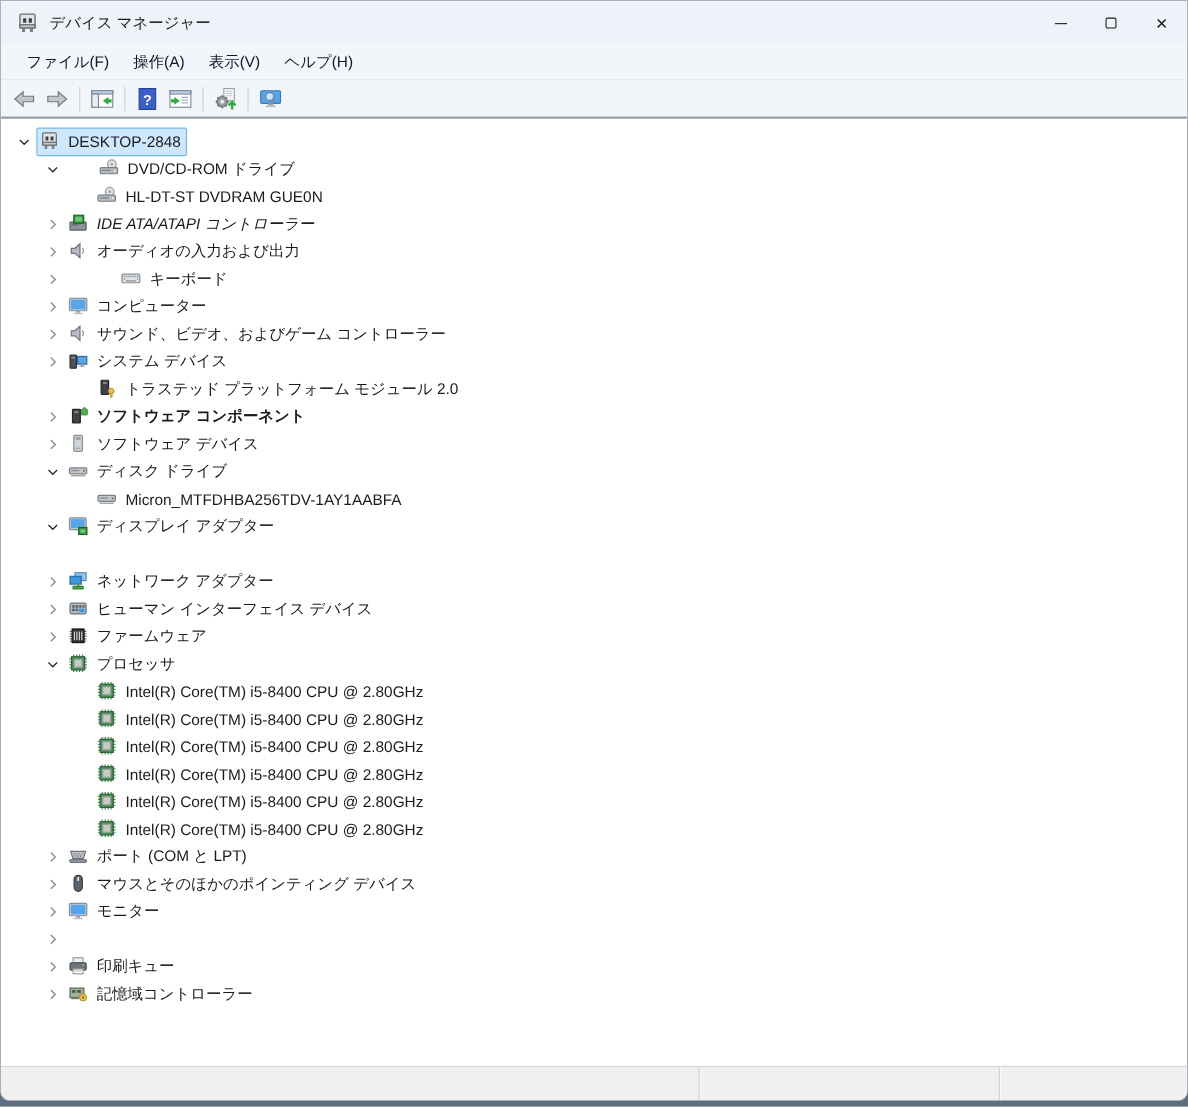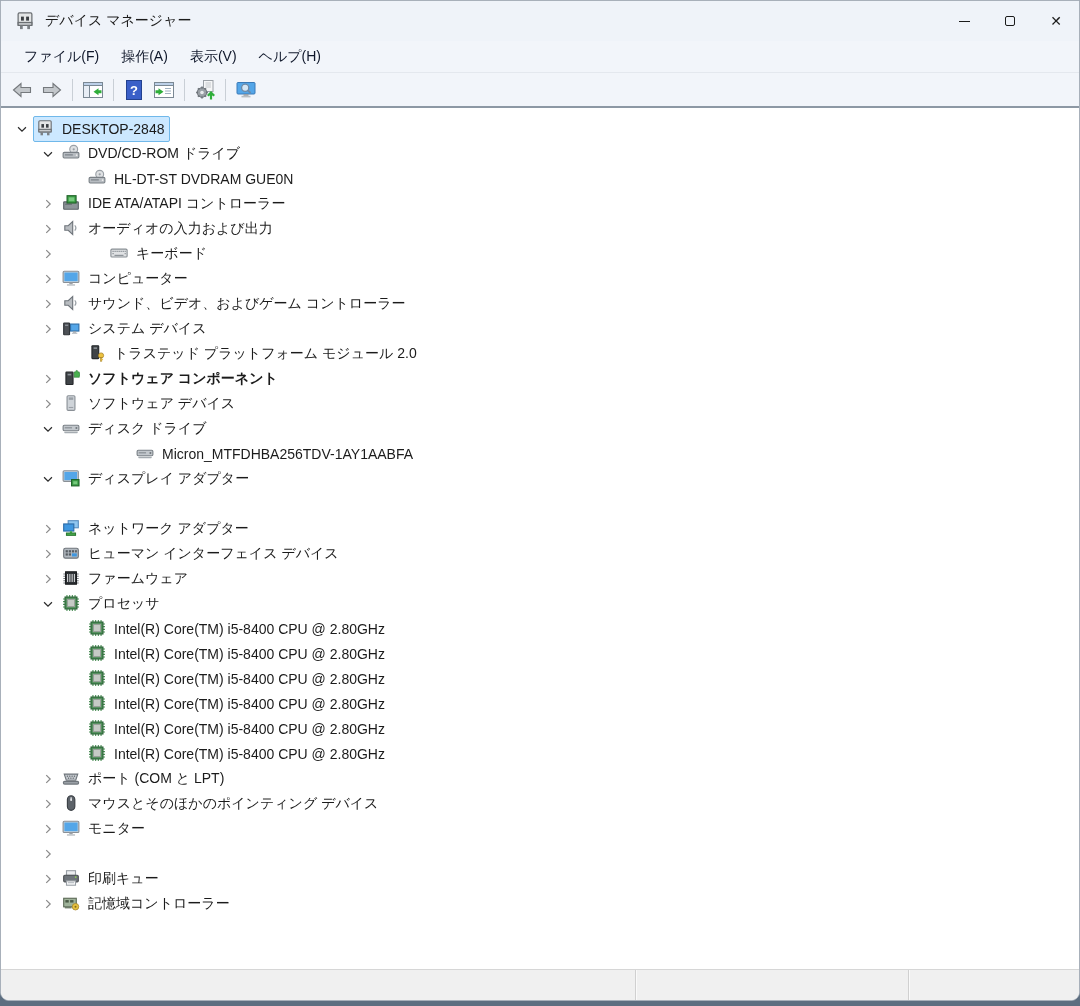--- a/index.html
+++ b/index.html
@@ -234,21 +234,21 @@
      <rect x="4.8" y="4.5" width="2.3" height="3.2" fill="#3a3e42"></rect>
      <rect x="8.9" y="4.5" width="2.3" height="3.2" fill="#3a3e42"></rect>
      <rect x="2.5" y="9.2" width="11" height="2.3" fill="#c9cccf" stroke="#6b6f73"></rect>
      <rect x="4" y="11.7" width="2.2" height="2.8" fill="#7b8085"></rect>
      <rect x="9.8" y="11.7" width="2.2" height="2.8" fill="#7b8085"></rect>
             </svg>
           </span>
           <span class="node-label">DESKTOP-2848</span>
         </span>
       </div>
-      <div class="tree-row" style="padding-left: 36px;">
+      <div class="tree-row" style="padding-left: 36px; gap: 28px;">
         <span class="chev-box">
           <svg width="14" height="14" viewBox="0 0 16 16" xmlns="http://www.w3.org/2000/svg">
             <path d="M3.5 6l4.5 4.5L12.5 6" stroke="#2b2b2b" stroke-width="1.4" fill="none"></path>
           </svg>
         </span>
         <span class="node-main">
           <span class="node-icon">
             <svg width="18" height="18" viewBox="0 0 16 16" xmlns="http://www.w3.org/2000/svg">
               <circle cx="10.4" cy="4.7" r="3.5" fill="#dfe1e3" stroke="#9aa0a6"></circle>
      <circle cx="10.4" cy="4.7" r="1" fill="#9aa0a6"></circle>
@@ -268,21 +268,21 @@
               <circle cx="10.4" cy="4.7" r="3.5" fill="#dfe1e3" stroke="#9aa0a6"></circle>
      <circle cx="10.4" cy="4.7" r="1" fill="#9aa0a6"></circle>
      <rect x="1" y="7.4" width="14" height="5" rx="1" fill="#b7bcc1" stroke="#7a8086"></rect>
      <rect x="2.6" y="9" width="7" height="1.3" fill="#878d93"></rect>
      <circle cx="13" cy="9.9" r="0.8" fill="#ececec"></circle>
             </svg>
           </span>
           <span class="node-label">HL-DT-ST DVDRAM GUE0N</span>
         </span>
       </div>
-      <div class="tree-row" style="padding-left: 36px;">
+      <div class="tree-row" style="padding-left: 36px; font-style: italic;">
         <span class="chev-box">
           <svg width="14" height="14" viewBox="0 0 16 16" xmlns="http://www.w3.org/2000/svg">
             <path d="M6 3.5l4.5 4.5L6 12.5" stroke="#8a8a8a" stroke-width="1.4" fill="none"></path>
           </svg>
         </span>
         <span class="node-main">
           <span class="node-icon">
             <svg width="18" height="18" viewBox="0 0 16 16" xmlns="http://www.w3.org/2000/svg">
               <rect x="1.5" y="7" width="13" height="6.5" rx="0.5" fill="#8d9499" stroke="#5c6368"></rect>
      <rect x="2.8" y="8.5" width="6" height="1.2" fill="#6b7176"></rect>
@@ -449,21 +449,21 @@
             <svg width="18" height="18" viewBox="0 0 16 16" xmlns="http://www.w3.org/2000/svg">
               <rect x="1" y="5.6" width="14" height="4.8" rx="1" fill="#c2c7cc" stroke="#7a8086"></rect>
      <circle cx="12.8" cy="8" r="0.9" fill="#6f757b"></circle>
      <rect x="2.4" y="7.2" width="6.5" height="1.2" fill="#8f959b"></rect>
      <rect x="2" y="11.4" width="12" height="1.3" rx="0.6" fill="#a5abb1"></rect>
             </svg>
           </span>
           <span class="node-label">ディスク ドライブ</span>
         </span>
       </div>
-      <div class="tree-row" style="padding-left: 62px; gap: 48px;">
+      <div class="tree-row" style="padding-left: 62px;">
         <span class="chev-box"></span>
         <span class="node-main">
           <span class="node-icon">
             <svg width="18" height="18" viewBox="0 0 16 16" xmlns="http://www.w3.org/2000/svg">
               <rect x="1" y="5.6" width="14" height="4.8" rx="1" fill="#c2c7cc" stroke="#7a8086"></rect>
      <circle cx="12.8" cy="8" r="0.9" fill="#6f757b"></circle>
      <rect x="2.4" y="7.2" width="6.5" height="1.2" fill="#8f959b"></rect>
      <rect x="2" y="11.4" width="12" height="1.3" rx="0.6" fill="#a5abb1"></rect>
             </svg>
           </span>

